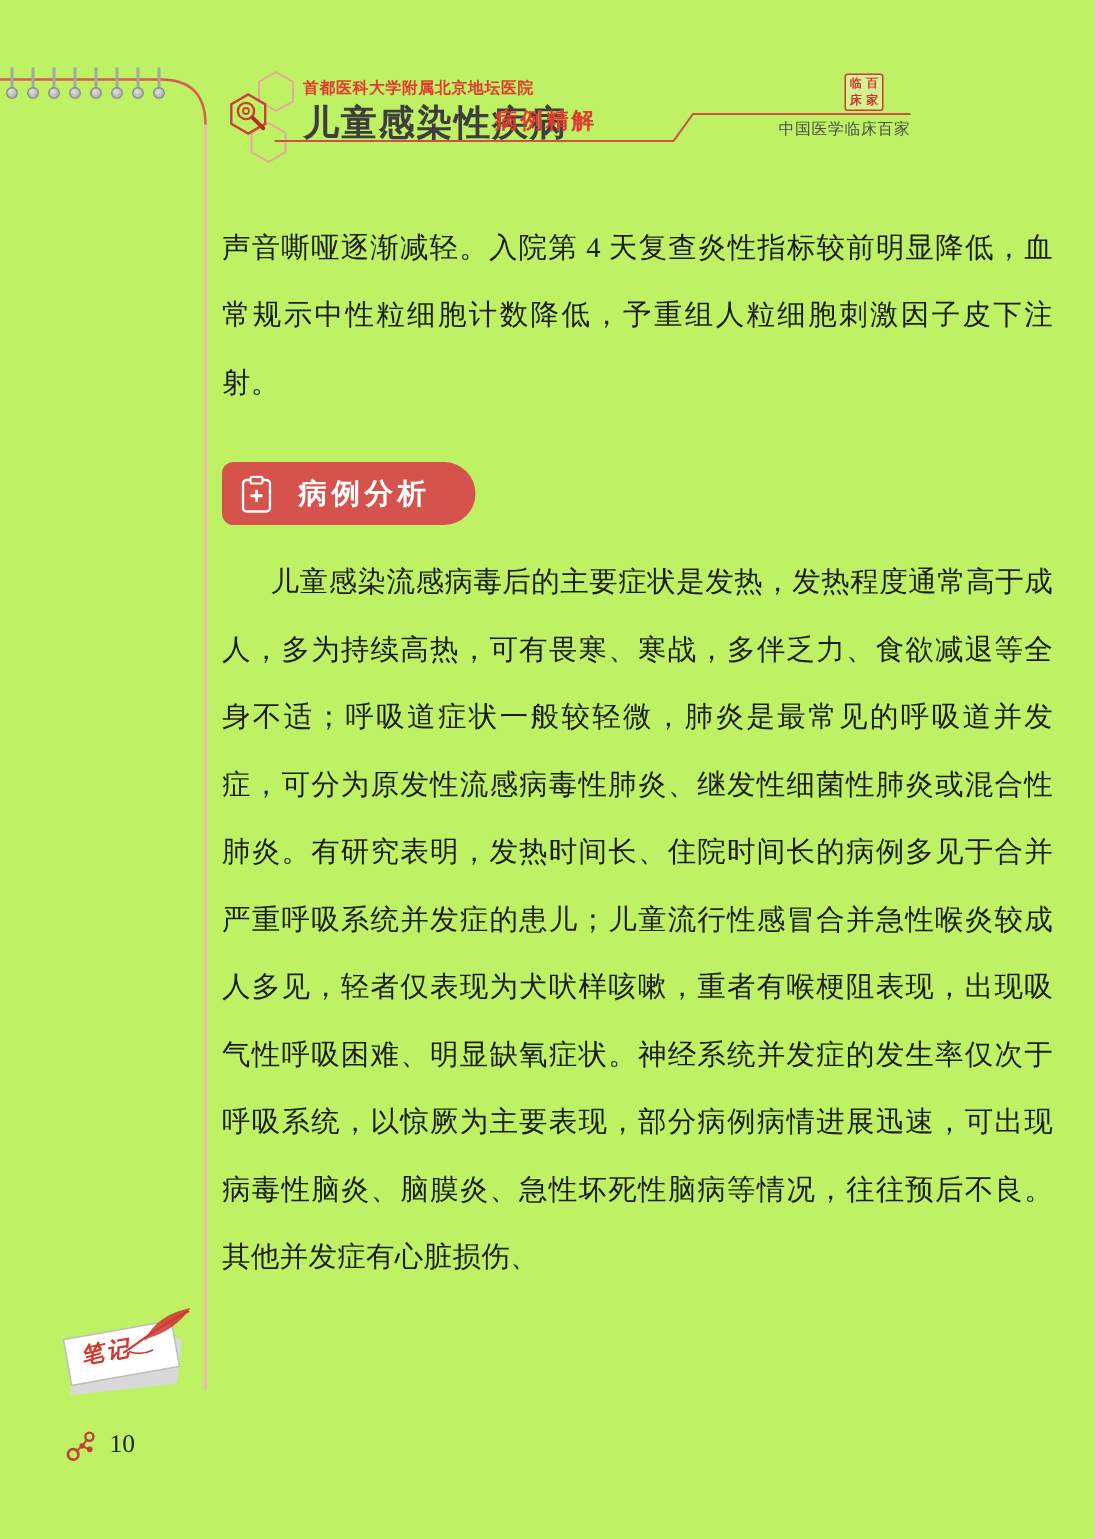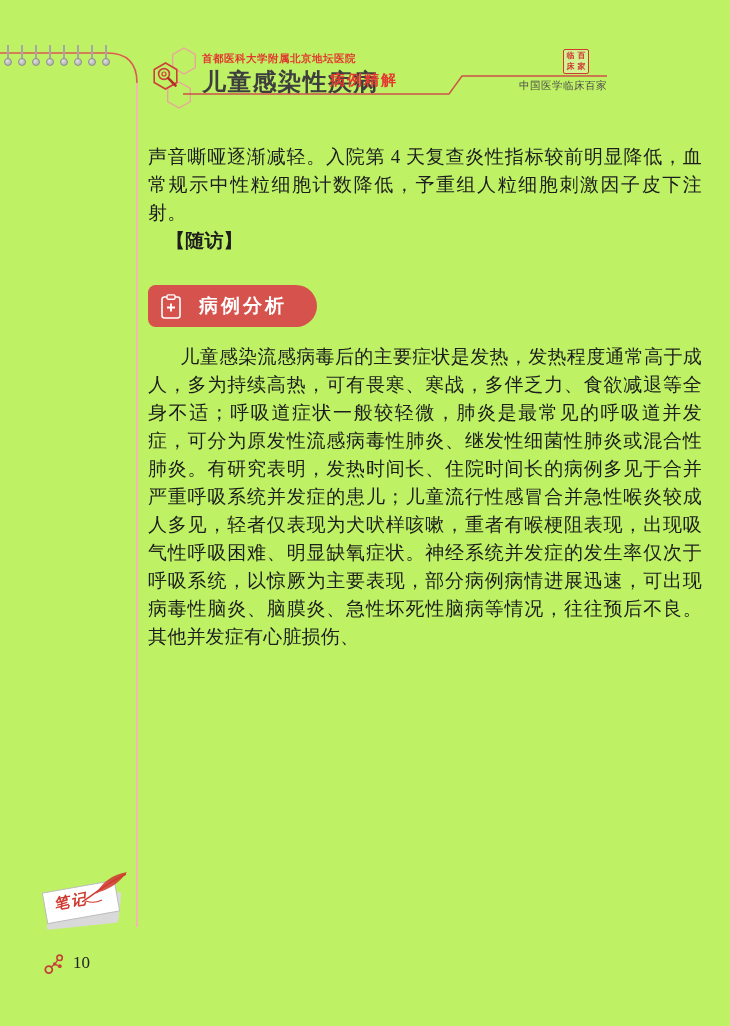--- a/index.html
+++ b/index.html
@@ -35,21 +35,21 @@
     border-radius:2px;display:grid;grid-template-columns:1fr 1fr;align-items:center;justify-items:center;
     padding:1px;background:rgba(255,240,238,0.35);}
   .seal span{font-size:8px;line-height:1;color:#cf3a30;font-weight:700;
     font-family:"Liberation Serif","DejaVu Serif",serif;}
   .series{position:absolute;left:519px;top:79px;width:92px;
     font-size:10.5px;color:#4c4c4c;letter-spacing:0.5px;}
 
   
   .main-col{position:absolute;left:148px;top:143px;width:554px;}
   .main-col p{margin:0;font-family:"Liberation Serif","DejaVu Serif",serif;
-    font-size:19px;line-height:28px;color:var(--ink);text-align:justify;
+    font-size:19px;line-height:45px;color:var(--ink);text-align:justify;
     text-justify:inter-ideograph;letter-spacing:0.2px;}
   .indent{text-indent:1.7em;}
   .followup-heading{margin:0;font-size:19px;line-height:31.7px;font-weight:700;
     color:var(--accent);text-indent:18px;letter-spacing:1px;
     font-family:"Liberation Sans","DejaVu Sans",sans-serif;}
 
   
   .banner{display:inline-flex;align-items:center;gap:18px;margin:30px 0 16px;
     background:var(--banner);border-radius:8px 22px 22px 8px;padding:8px 30px 8px 13px;}
   .banner-label{color:#ffffff;font-size:19px;font-weight:700;letter-spacing:3px;
@@ -130,21 +130,20 @@
       <span>临</span>
       <span>百</span>
       <span>床</span>
       <span>家</span>
     </div>
     <div class="series">中国医学临床百家</div>
   </header>
 
   <main class="main-col">
     <p>声音嘶哑逐渐减轻。入院第 4 天复查炎性指标较前明显降低，血常规示中性粒细胞计数降低，予重组人粒细胞刺激因子皮下注射。</p>
-    <p class="followup-heading">【随访】</p>
 
     <div class="banner">
       <svg width="20" height="25" viewBox="0 0 20 25">
         <rect x="1" y="3" width="18" height="21" rx="2.5" fill="none" stroke="#ffffff" stroke-width="1.6"></rect>
         <rect x="6" y="0.9" width="8" height="4.4" rx="1.2" fill="#d5524d" stroke="#ffffff" stroke-width="1.4"></rect>
         <path d="M10 9.5 V17.5 M6 13.5 H14" fill="none" stroke="#ffffff" stroke-width="1.9"></path>
       </svg>
       <span class="banner-label">病例分析</span>
     </div>
 

